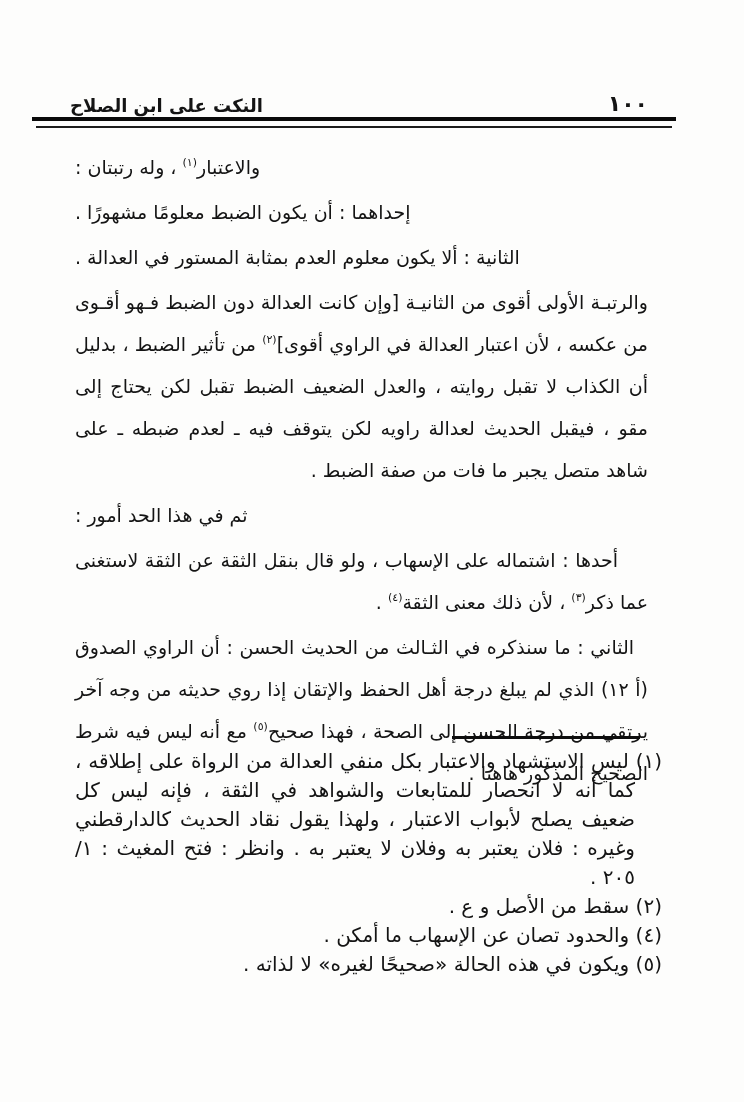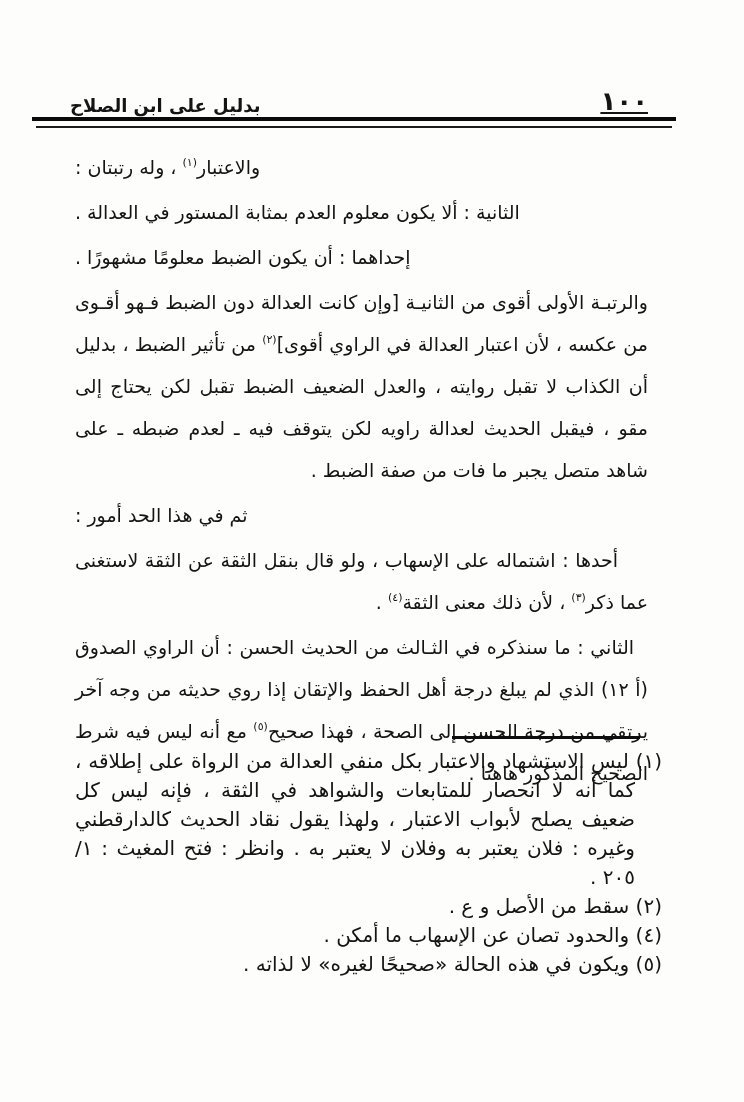--- a/index.html
+++ b/index.html
@@ -7,21 +7,21 @@
     width:744px;height:1102px;position:relative;margin:0 auto;
     background:#fdfdfc;color:#141414;
     font-family:"DejaVu Sans", sans-serif;
     direction:rtl;overflow:hidden;
   }
   
   .hdr{
     position:absolute;top:82px;left:70px;right:96px;height:34px;
     display:flex;justify-content:space-between;align-items:flex-end;
   }
-  .page-num{font-size:26px;font-weight:bold;letter-spacing:2px;text-decoration:underline;}
+  .page-num{font-size:22px;font-weight:bold;letter-spacing:2px;}
   .book-title{font-size:18px;font-weight:bold;}
   .rule-thick{position:absolute;top:117px;left:32px;width:644px;height:4px;background:#0a0a0a;}
   .rule-thin{position:absolute;top:126px;left:36px;width:636px;height:2px;background:#1c1c1c;}
   
   .body-text{
     position:absolute;top:146px;right:96px;width:573px;
     font-size:19px;line-height:42px;
   }
   .para{margin:0 0 3px 0;text-align:left;}
   .para.just{text-align:justify;}
@@ -35,30 +35,30 @@
   .fn{margin:0;text-align:justify;}
   .fn.hang{padding-right:27px;text-indent:-27px;}
 </style>
 </head>
 <body>
 
 <div class="page">
 
   <div class="hdr">
     <div class="page-num">١٠٠</div>
-    <div class="book-title">بدليل على ابن الصلاح</div>
+    <div class="book-title">النكت على ابن الصلاح</div>
   </div>
 
   <div class="rule-thick"></div>
   <div class="rule-thin"></div>
 
   <div class="body-text">
       <p class="para" style="text-indent: 0px;">والاعتبار<sup>(١)</sup> ، وله رتبتان :</p>
+      <p class="para" style="text-indent: 30px;">إحداهما : أن يكون الضبط معلومًا مشهورًا .</p>
       <p class="para" style="text-indent: 14px;">الثانية : ألا يكون معلوم العدم بمثابة المستور في العدالة .</p>
-      <p class="para" style="text-indent: 30px;">إحداهما : أن يكون الضبط معلومًا مشهورًا .</p>
       <p class="para just" style="text-indent: 0px;">والرتبـة الأولى أقوى من الثانيـة [وإن كانت العدالة دون الضبط فـهو أقـوى من عكسه ، لأن اعتبار العدالة في الراوي أقوى]<sup>(٢)</sup> من تأثير الضبط ، بدليل أن الكذاب لا تقبل روايته ، والعدل الضعيف الضبط تقبل لكن يحتاج إلى مقو ، فيقبل الحديث لعدالة راويه لكن يتوقف فيه ـ لعدم ضبطه ـ على شاهد متصل يجبر ما فات من صفة الضبط .</p>
       <p class="para" style="text-indent: 14px;">ثم في هذا الحد أمور :</p>
       <p class="para just" style="text-indent: 30px;">أحدها : اشتماله على الإسهاب ، ولو قال بنقل الثقة عن الثقة لاستغنى عما ذكر<sup>(٣)</sup> ، لأن ذلك معنى الثقة<sup>(٤)</sup> .</p>
       <p class="para just" style="text-indent: 14px;">الثاني : ما سنذكره في الثـالث من الحديث الحسن : أن الراوي الصدوق (أ ١٢) الذي لم يبلغ درجة أهل الحفظ والإتقان إذا روي حديثه من وجه آخر يرتقي من درجة الحسن إلى الصحة ، فهذا صحيح<sup>(٥)</sup> مع أنه ليس فيه شرط الصحيح المذكور هاهنا .</p>
     </div>
 
   <div class="fn-sep"></div>
 
   <div class="footnotes">
       <p class="fn hang"><span>(١) </span>ليس الاستشهاد والاعتبار بكل منفي العدالة من الرواة على إطلاقه ، كما أنه لا انحصار للمتابعات والشواهد في الثقة ، فإنه ليس كل ضعيف يصلح لأبواب الاعتبار ، ولهذا يقول نقاد الحديث كالدارقطني وغيره : فلان يعتبر به وفلان لا يعتبر به . وانظر : فتح المغيث : ١/ ٢٠٥ .</p>

